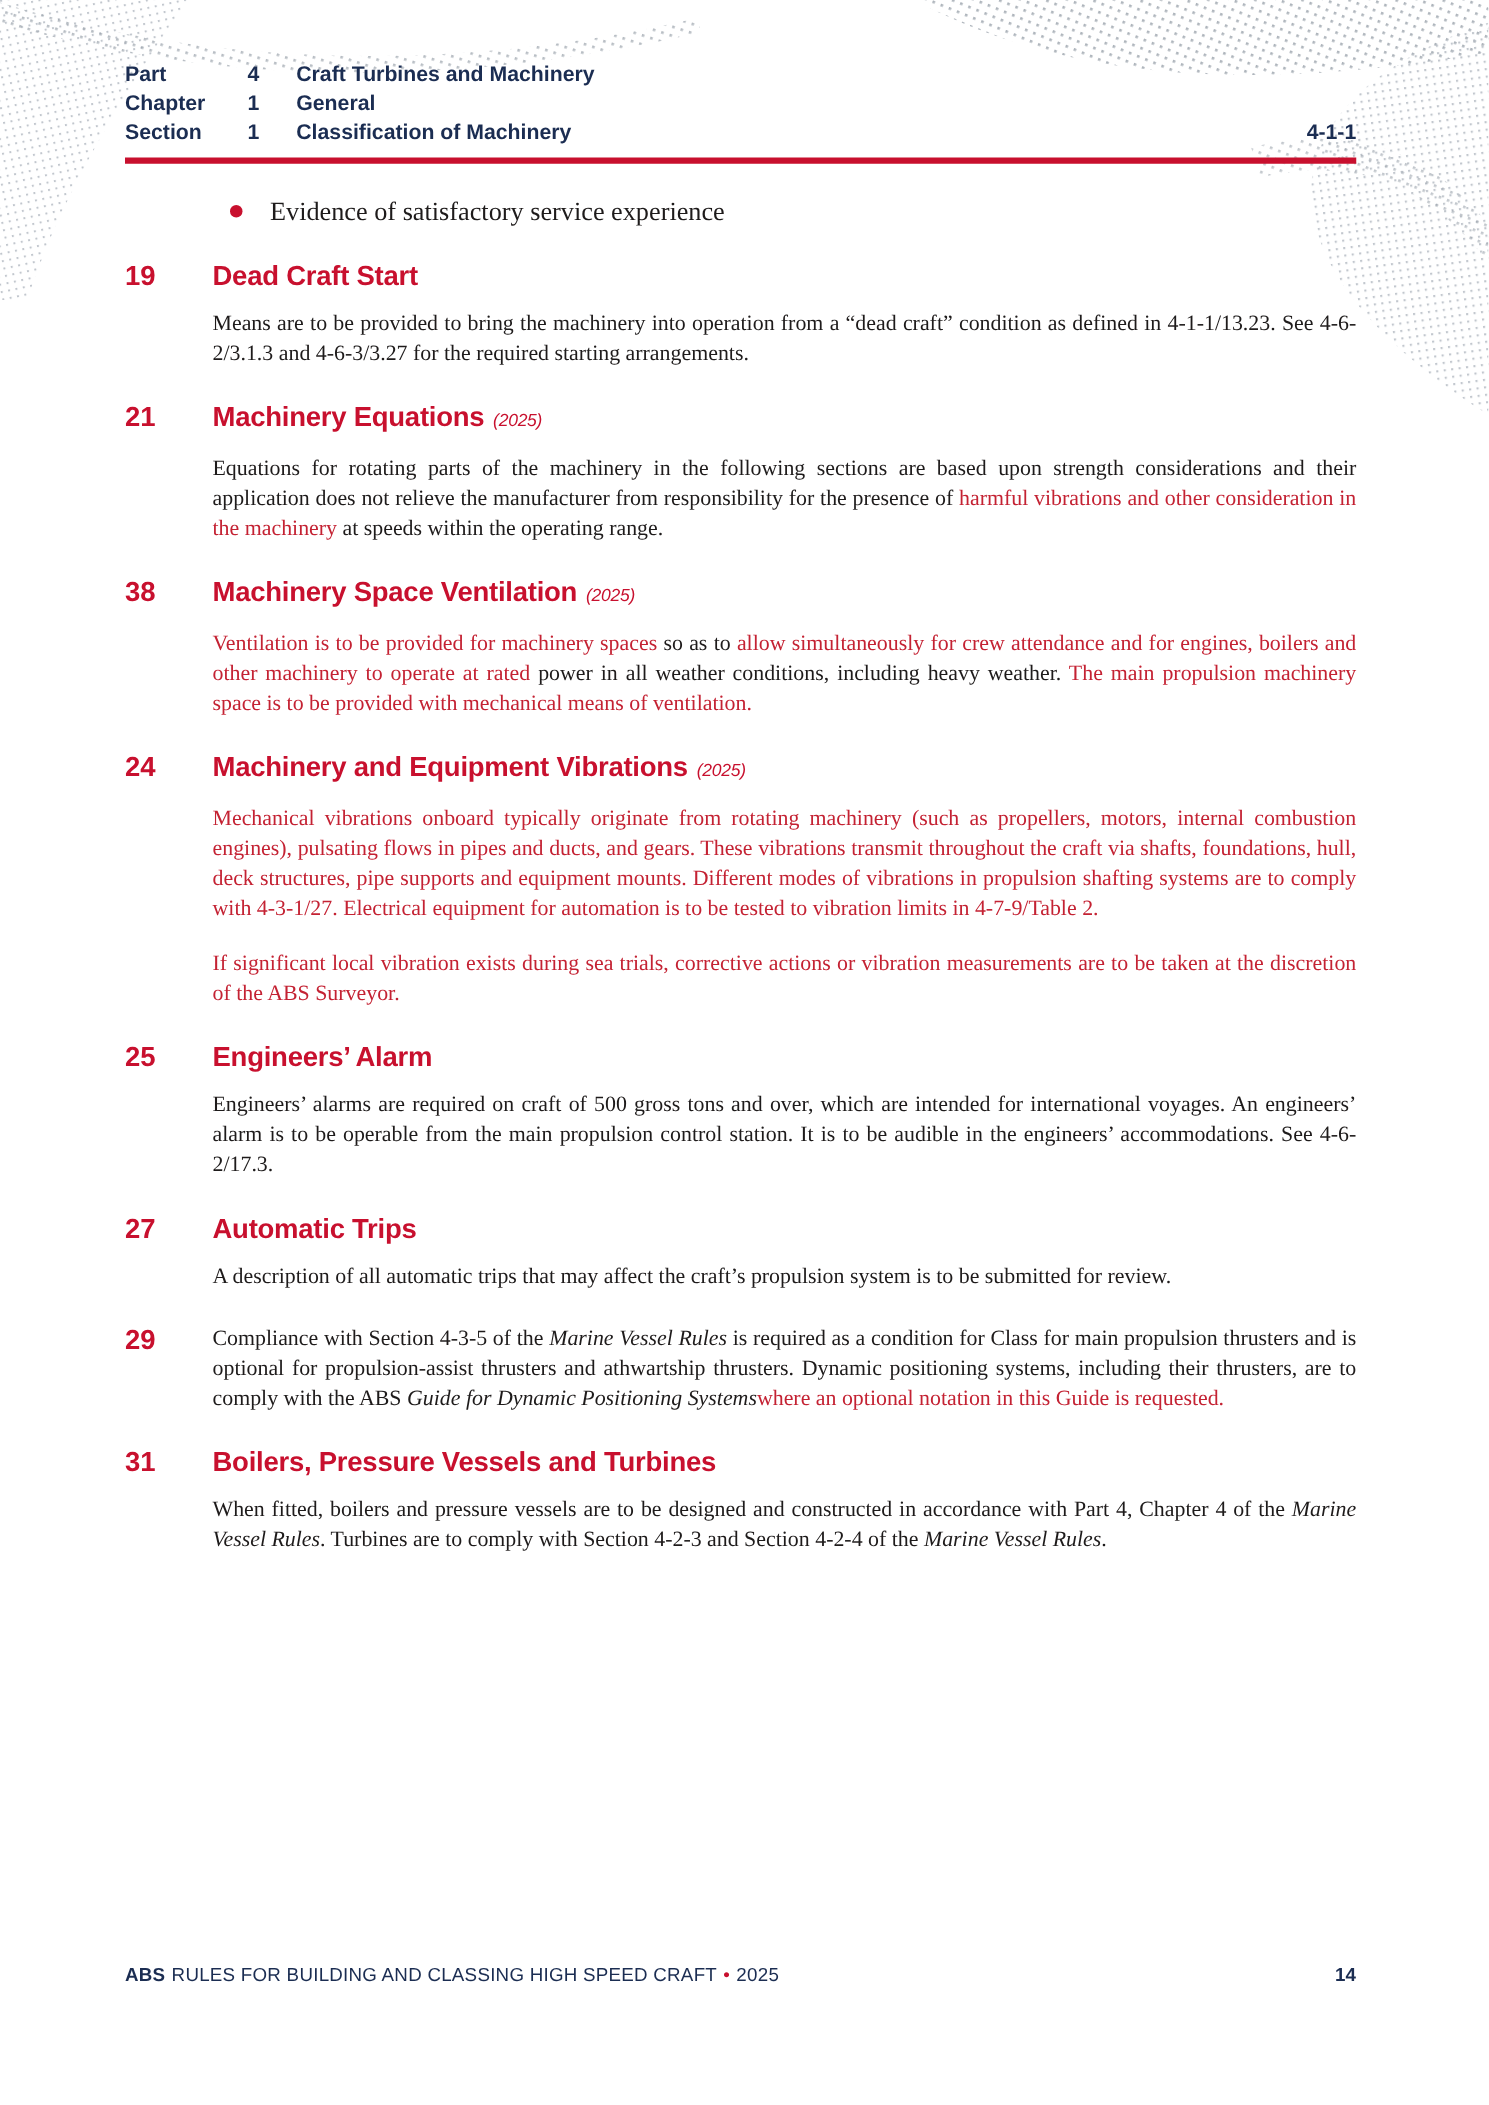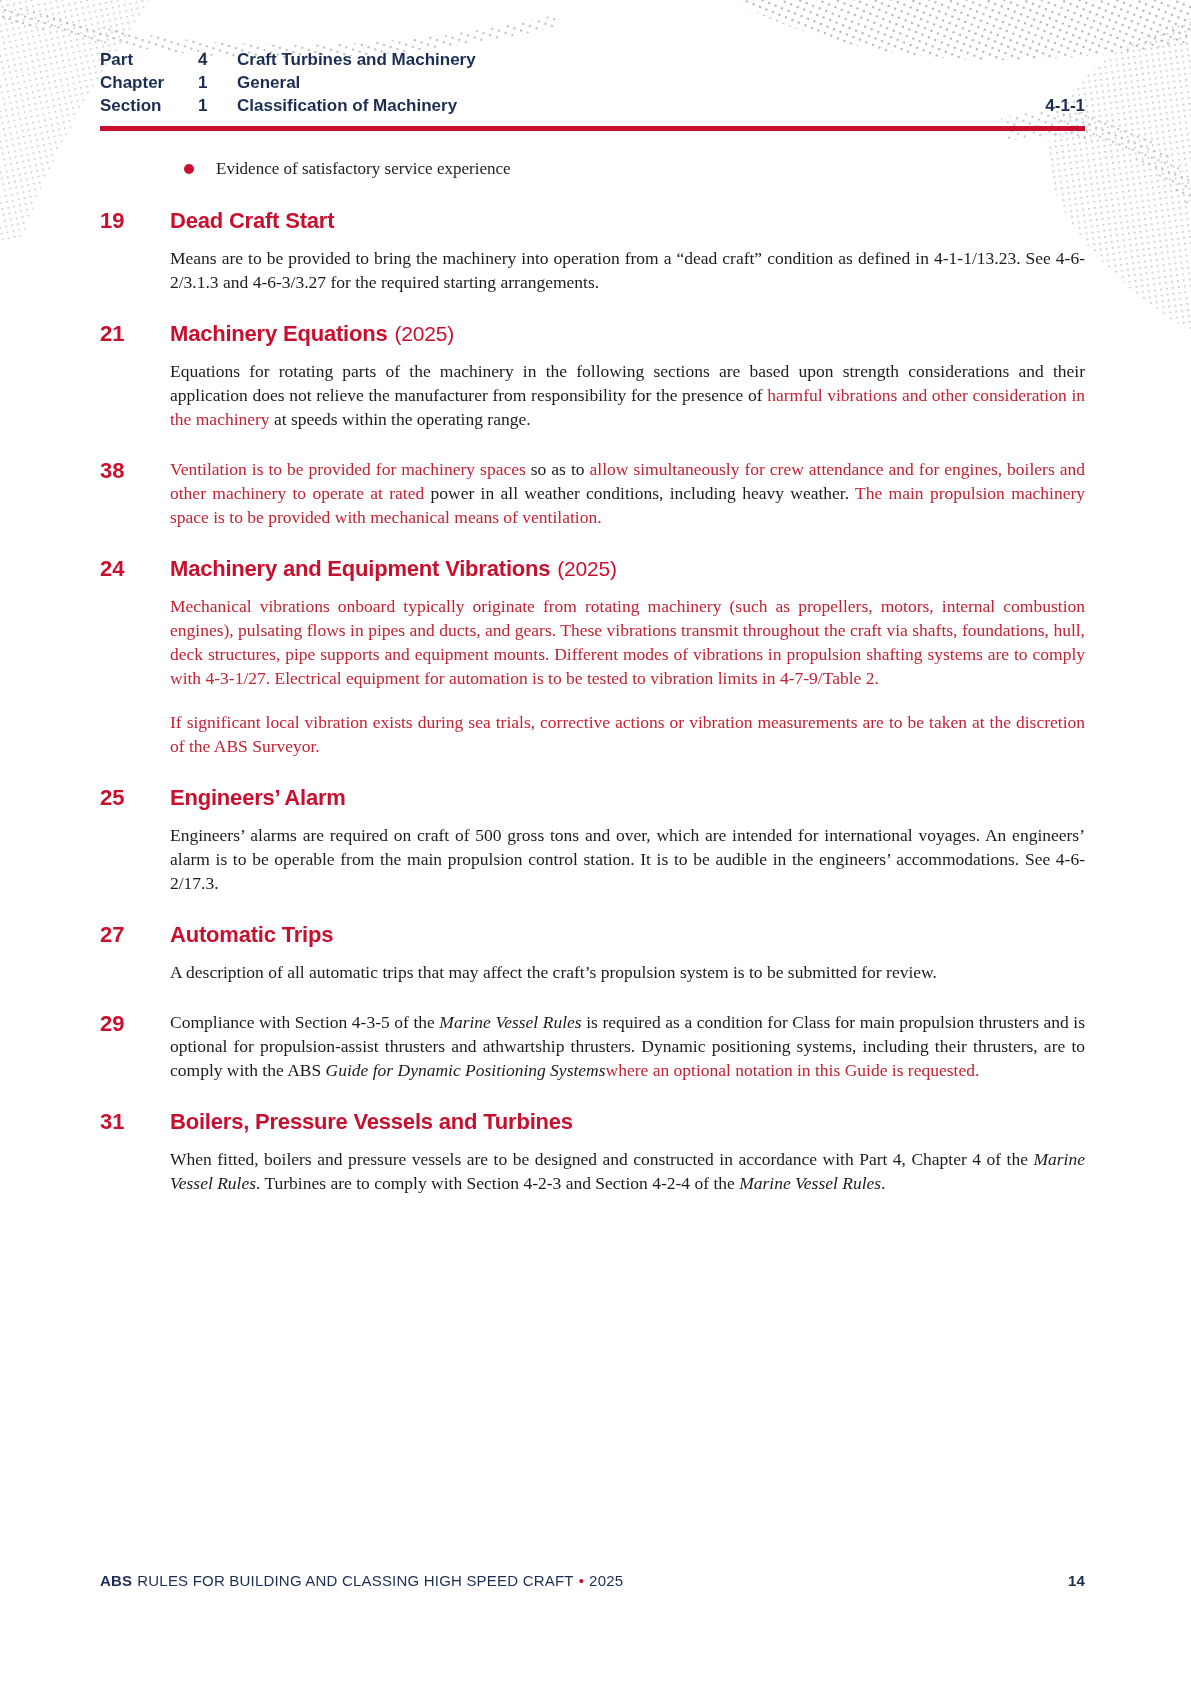--- a/index.html
+++ b/index.html
@@ -38,37 +38,37 @@
     font-family:"Liberation Sans", sans-serif;
     font-weight:bold;color:var(--navy);font-size:17px;line-height:23px;
   }
   .header-rule{height:5px;background:var(--red);margin-top:9px;}
 
   .content{margin:0 106px 0 100px;}
   .bullet-row{
     position:relative;
     margin:26px 0 0 70px;
     padding-left:46px;
-    font-size:17px;line-height:24px;color:var(--ink);
+    font-size:21px;line-height:24px;color:var(--ink);
   }
   .bullet-dot{
     position:absolute;left:14px;top:7px;
     width:10px;height:10px;border-radius:50%;background:var(--red);
   }
 
   .section{position:relative;margin-left:70px;margin-top:26px;}
   .sec-heading{
     font-family:"Liberation Sans", sans-serif;
     font-weight:bold;color:var(--red);
     font-size:22px;line-height:27px;letter-spacing:-0.2px;
   }
   .sec-num{position:absolute;left:-70px;top:0;
     font-family:"Liberation Sans", sans-serif;
     font-weight:bold;color:var(--red);font-size:22px;line-height:27px;}
-  .sec-year{font-weight:normal;font-size:21px;margin-left:7px;}
+  .sec-year{font-weight:normal;font-style:italic;font-size:14px;margin-left:7px;}
   .body-paragraph{
     margin:12px 0 0 0;
     font-size:17.5px;line-height:24px;color:var(--ink);
     text-align:justify;
   }
   .body-paragraph + .body-paragraph{margin-top:20px;}
   .seg-k{color:var(--ink);}
   .seg-r{color:var(--textred);}
   .seg-i{font-style:italic;color:var(--ink);}
 
@@ -159,20 +159,23 @@
     <h2 class="sec-heading" style="margin:0">
       <span>Machinery Equations</span><span class="sec-year">(2025)</span>
     </h2>
     <div>
             <p class="body-paragraph"><span class="seg-k">Equations for rotating parts of the machinery in the following sections are based upon strength considerations and their application does not relieve the manufacturer from responsibility for the presence of </span><span class="seg-r">harmful vibrations and other consideration in the machinery</span><span class="seg-k"> at speeds within the operating range.</span></p>
           </div>
   </section>
 
   <section class="section">
     <span class="sec-num">38</span>
+    <h2 class="sec-heading" style="margin:0">
+      <span>Machinery Space Ventilation</span><span class="sec-year">(2025)</span>
+    </h2>
     <div>
             <p class="body-paragraph"><span class="seg-r">Ventilation is to be provided for machinery spaces </span><span class="seg-k">so as to </span><span class="seg-r">allow simultaneously for crew attendance and for engines, boilers and other machinery to operate at rated </span><span class="seg-k">power in all weather conditions, including heavy weather. </span><span class="seg-r">The main propulsion machinery space is to be provided with mechanical means of ventilation.</span></p>
           </div>
   </section>
 
   <section class="section">
     <span class="sec-num">24</span>
     <h2 class="sec-heading" style="margin:0">
       <span>Machinery and Equipment Vibrations</span><span class="sec-year">(2025)</span>
     </h2>

